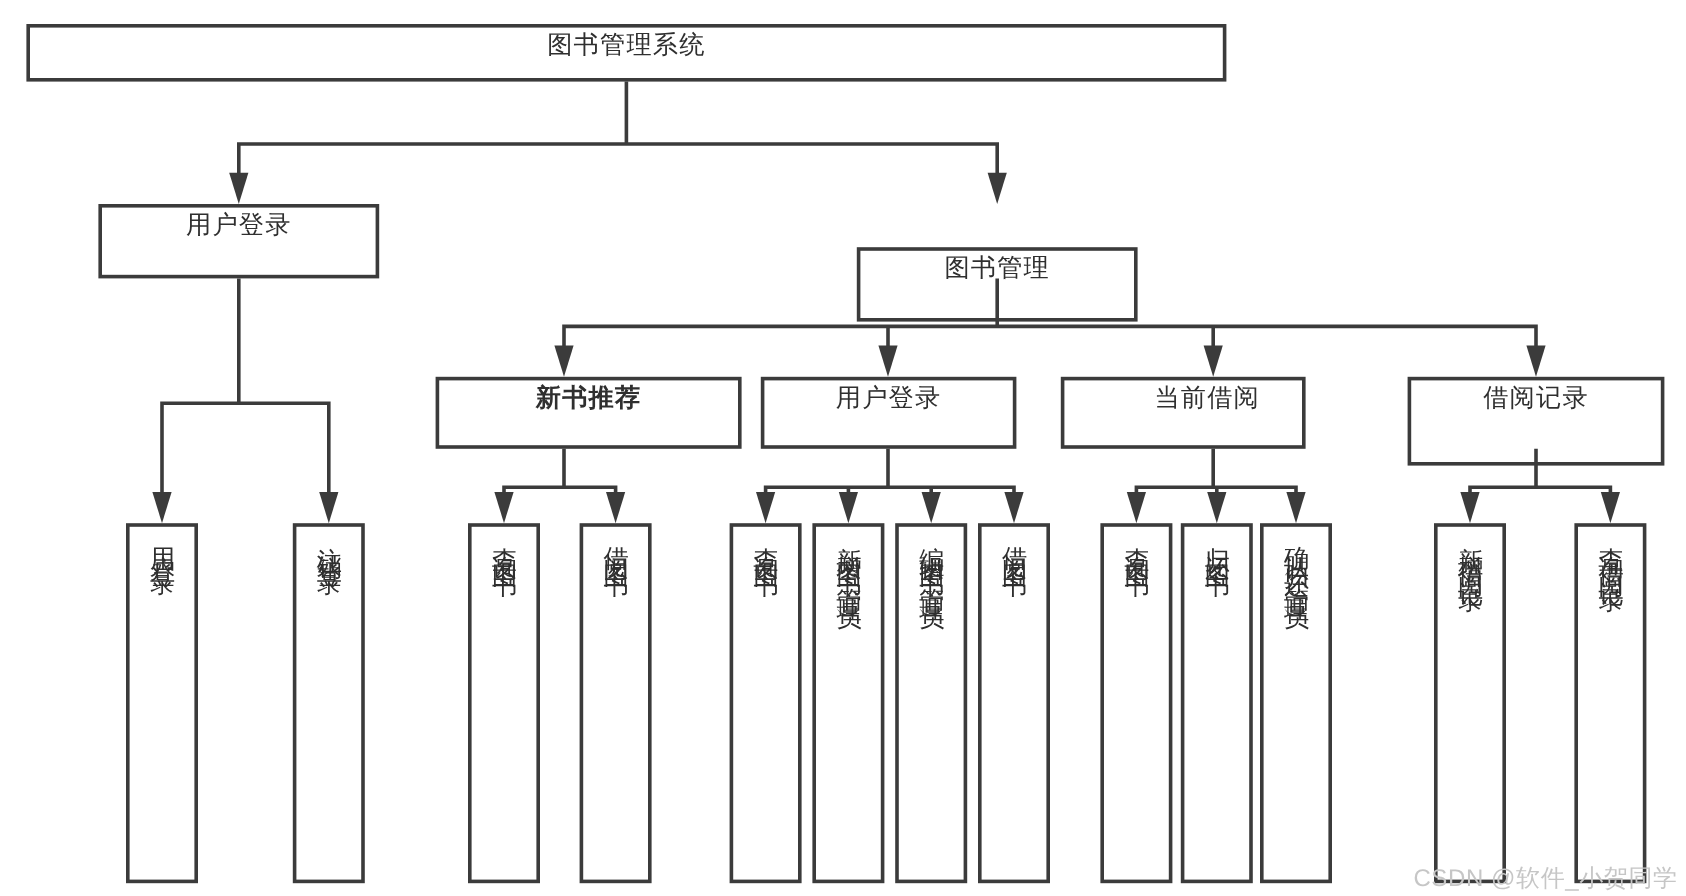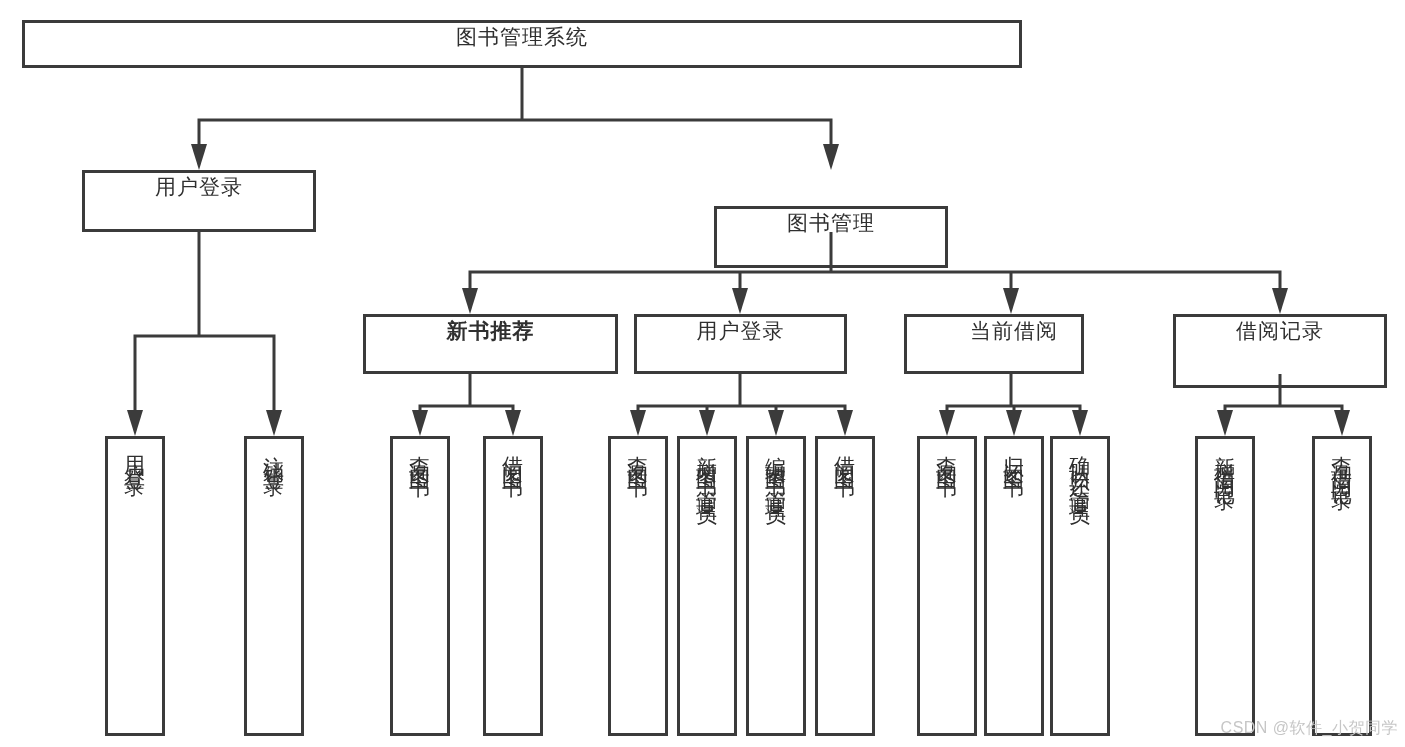--- a/index.html
+++ b/index.html
@@ -43,21 +43,21 @@
     line-height: 1;
     font-size: 21px;
     letter-spacing: 7px;
     white-space: nowrap;
   }
   .watermark {
     position: absolute;
     z-index: 10;
     right: 7px;
     top: 718px;
-    font-size: 16px;
+    font-size: 20px;
     color: #c6c6c6;
     letter-spacing: 0.5px;
     white-space: nowrap;
     margin-left: 16px;
   }
 </style>
 </head>
 <body>
 
 <div class="canvas">
@@ -75,21 +75,21 @@
   </div>
 
   <div class="node hbox" style="left:363px; top:314px; width:255px; height:60px;font-weight:bold;">
     <span>新书推荐</span>
   </div>
 
   <div class="node hbox" style="left:634px; top:314px; width:213px; height:60px;">
     <span>用户登录</span>
   </div>
 
-  <div class="node hbox" style="left:904px; top:314px; width:180px; height:60px;padding-left:40px;">
+  <div class="node hbox" style="left:884px; top:314px; width:204px; height:60px;padding-left:40px;">
     <span>当前借阅</span>
   </div>
 
   <div class="node hbox" style="left:1173px; top:314px; width:214px; height:74px;">
     <span>借阅记录</span>
   </div>
 
   <div class="node vbox" style="left:105px; top:436px; width:60px; height:300px;">
     <span class="vtext">用户登录</span>
   </div>

